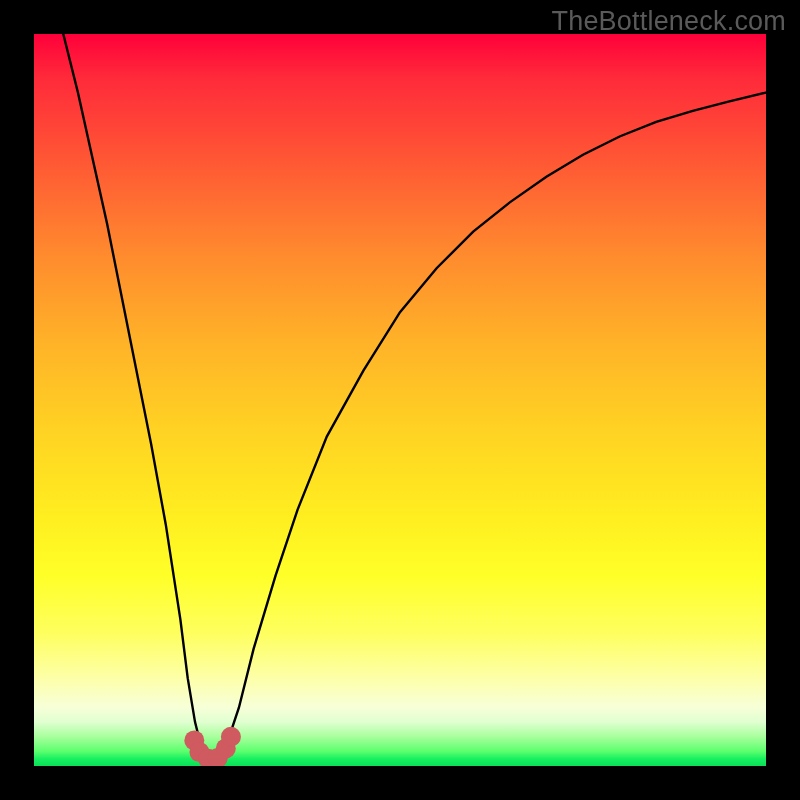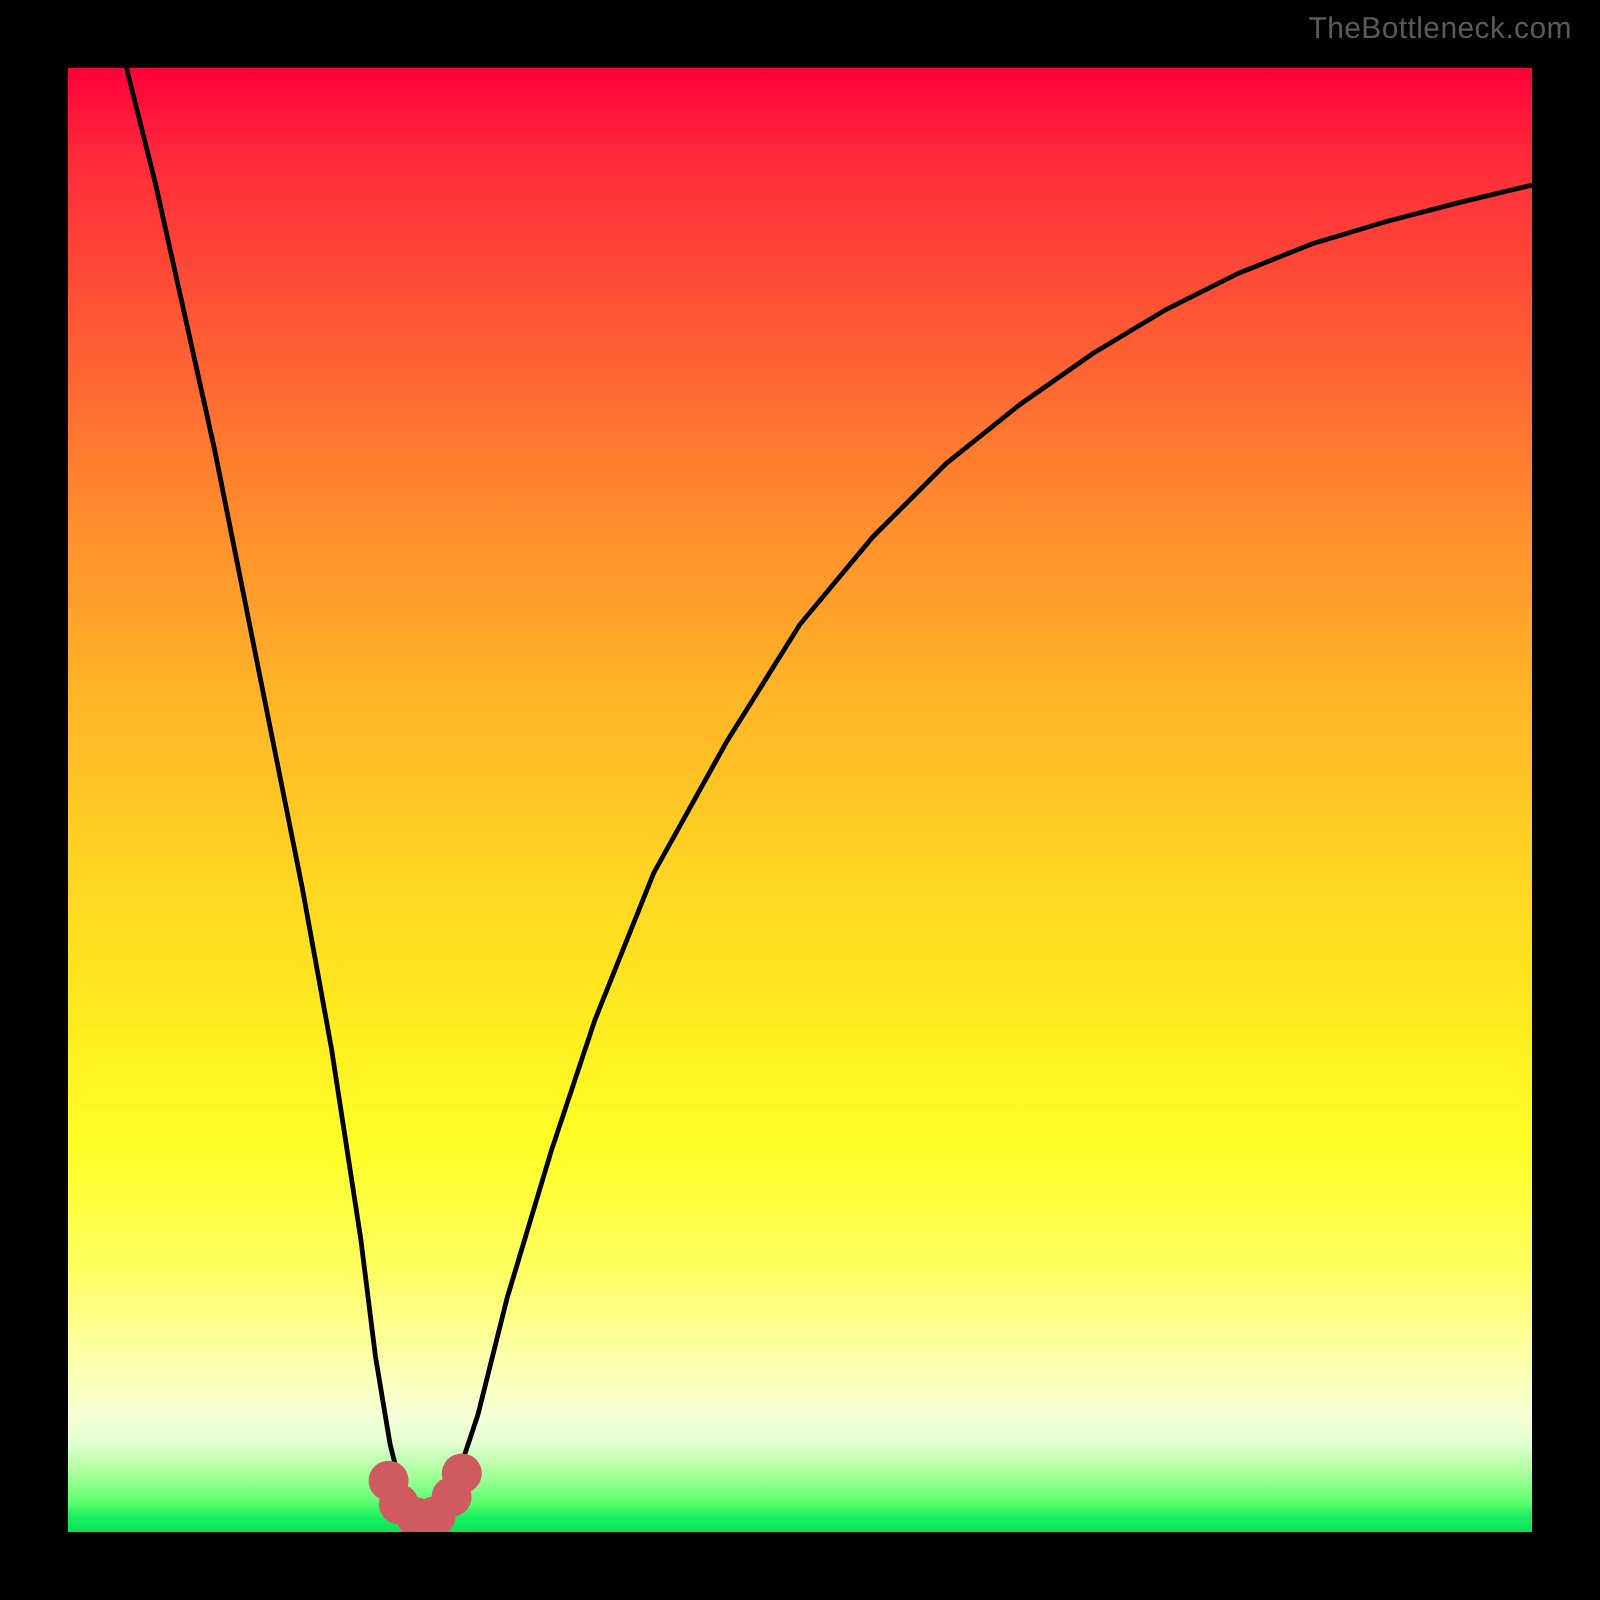--- a/index.html
+++ b/index.html
@@ -48,21 +48,21 @@
     top: 0;
     left: 0;
     width: 732px;
     height: 732px;
   }
   .watermark {
     position: absolute;
     top: 6px;
     right: 14px;
     color: #5a5a5a;
-    font-size: 15px;
+    font-size: 27px;
     font-weight: 500;
     letter-spacing: 0.2px;
   }
 </style>
 </head>
 <body>
 
 <div class="frame">
   <div class="watermark">TheBottleneck.com</div>
   <div class="plot">

